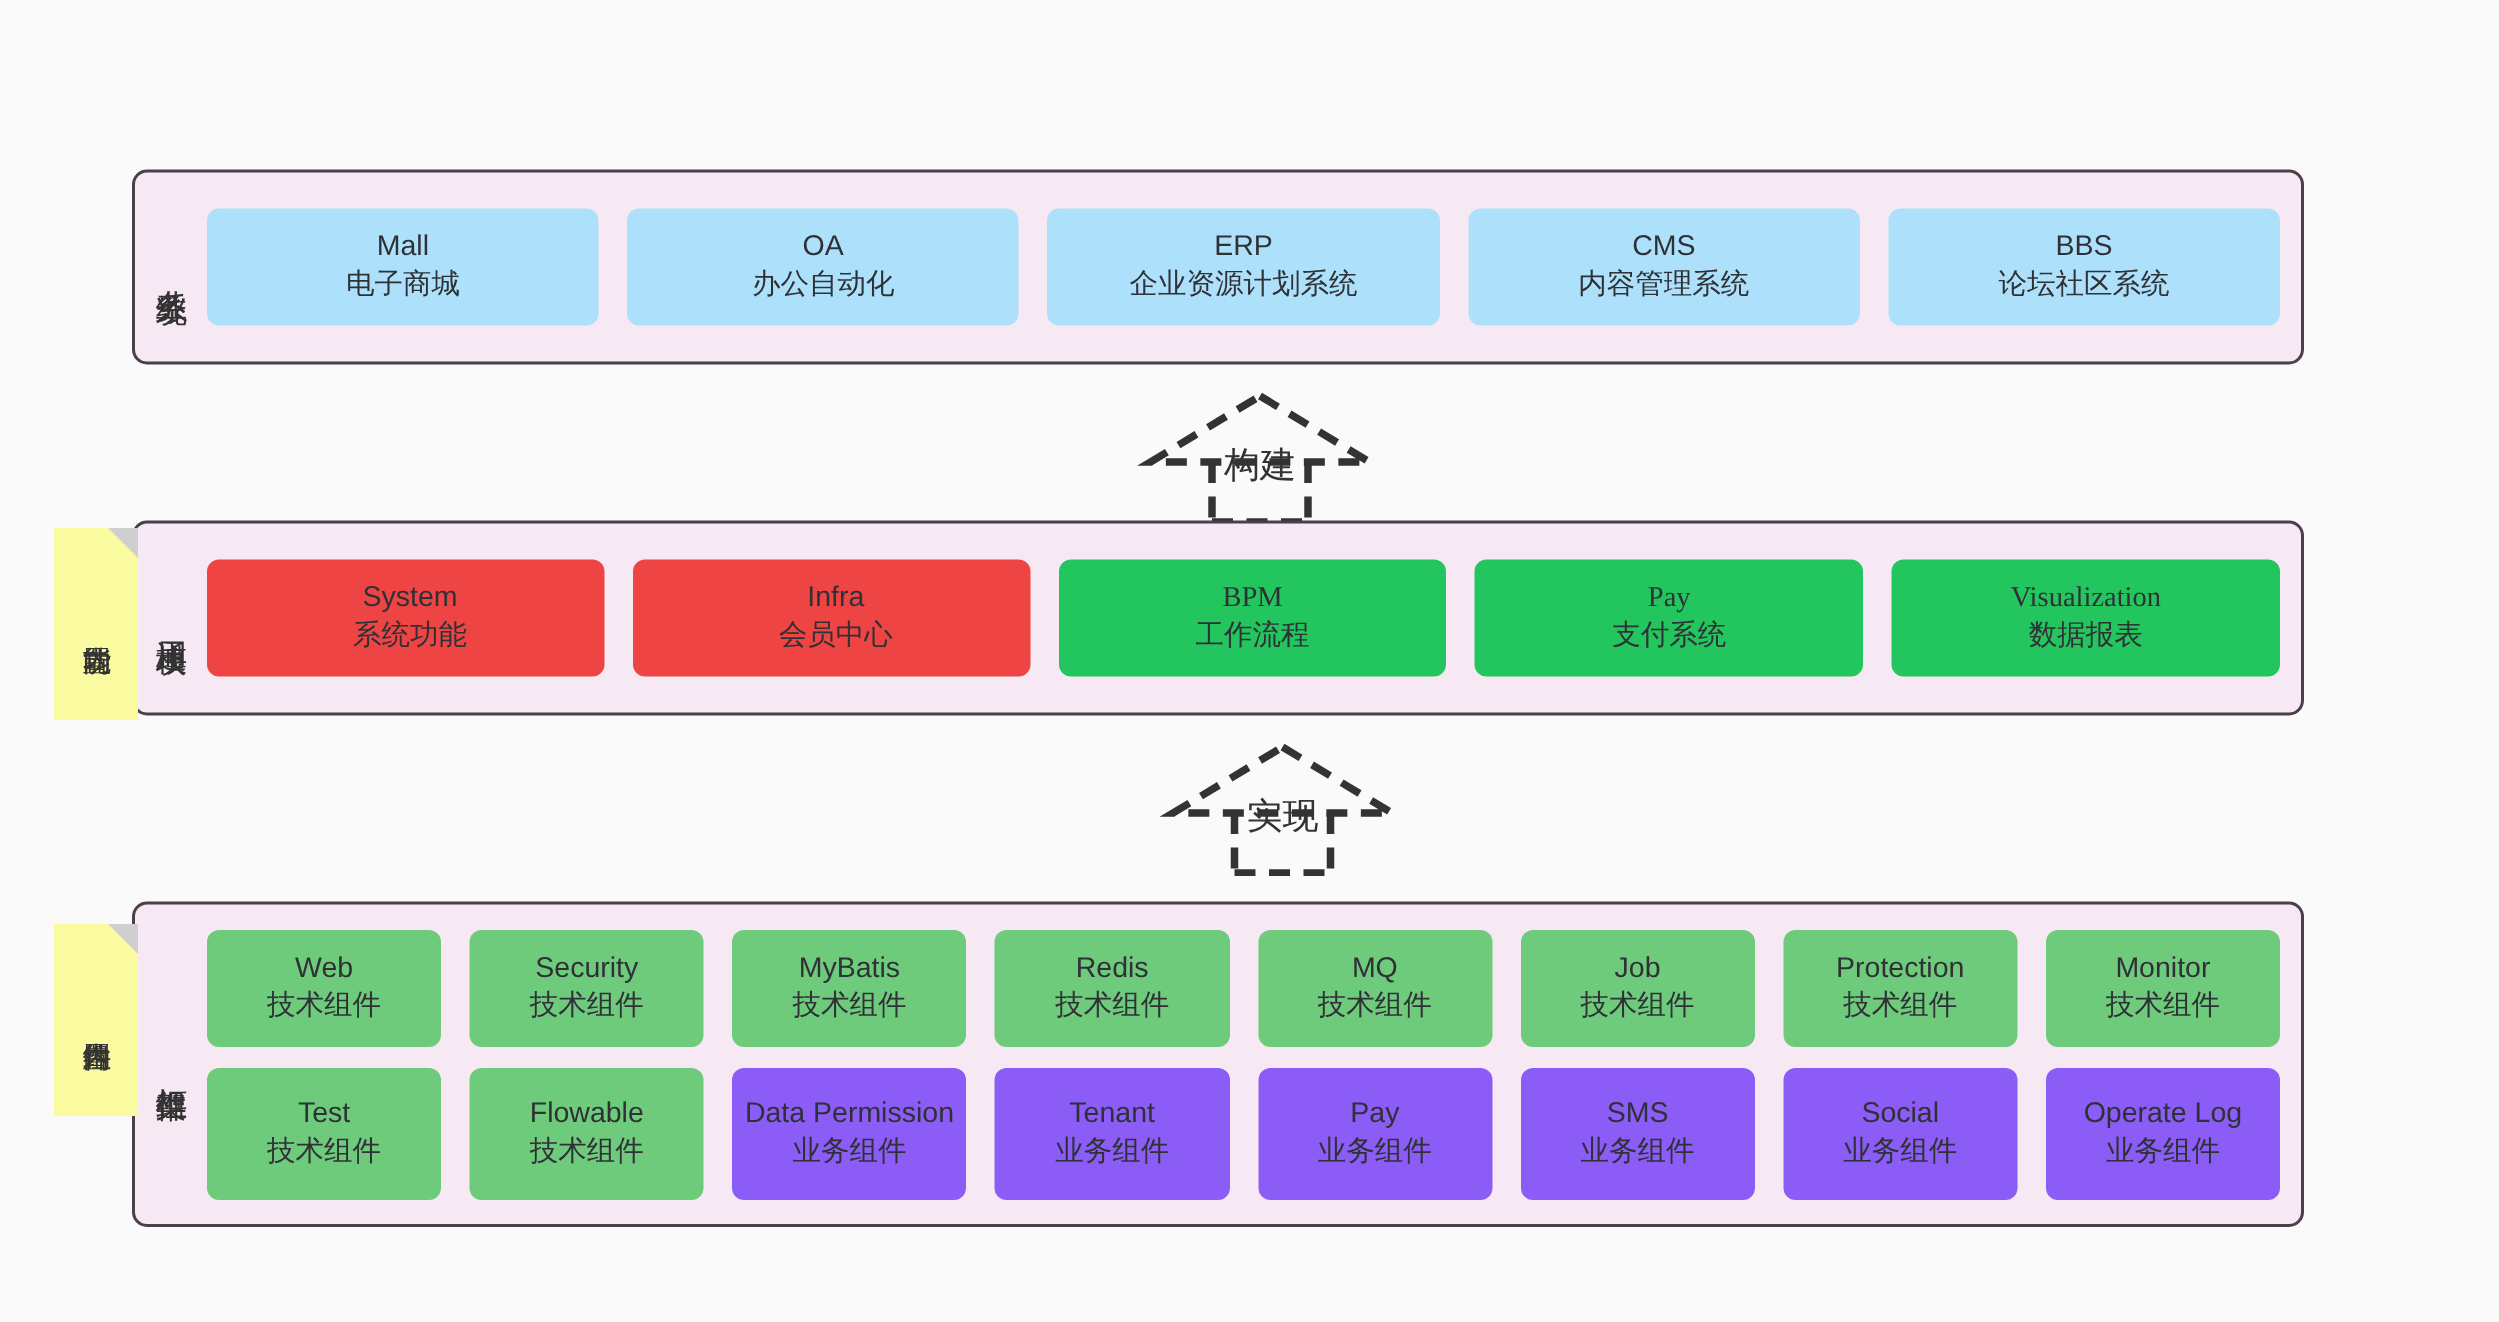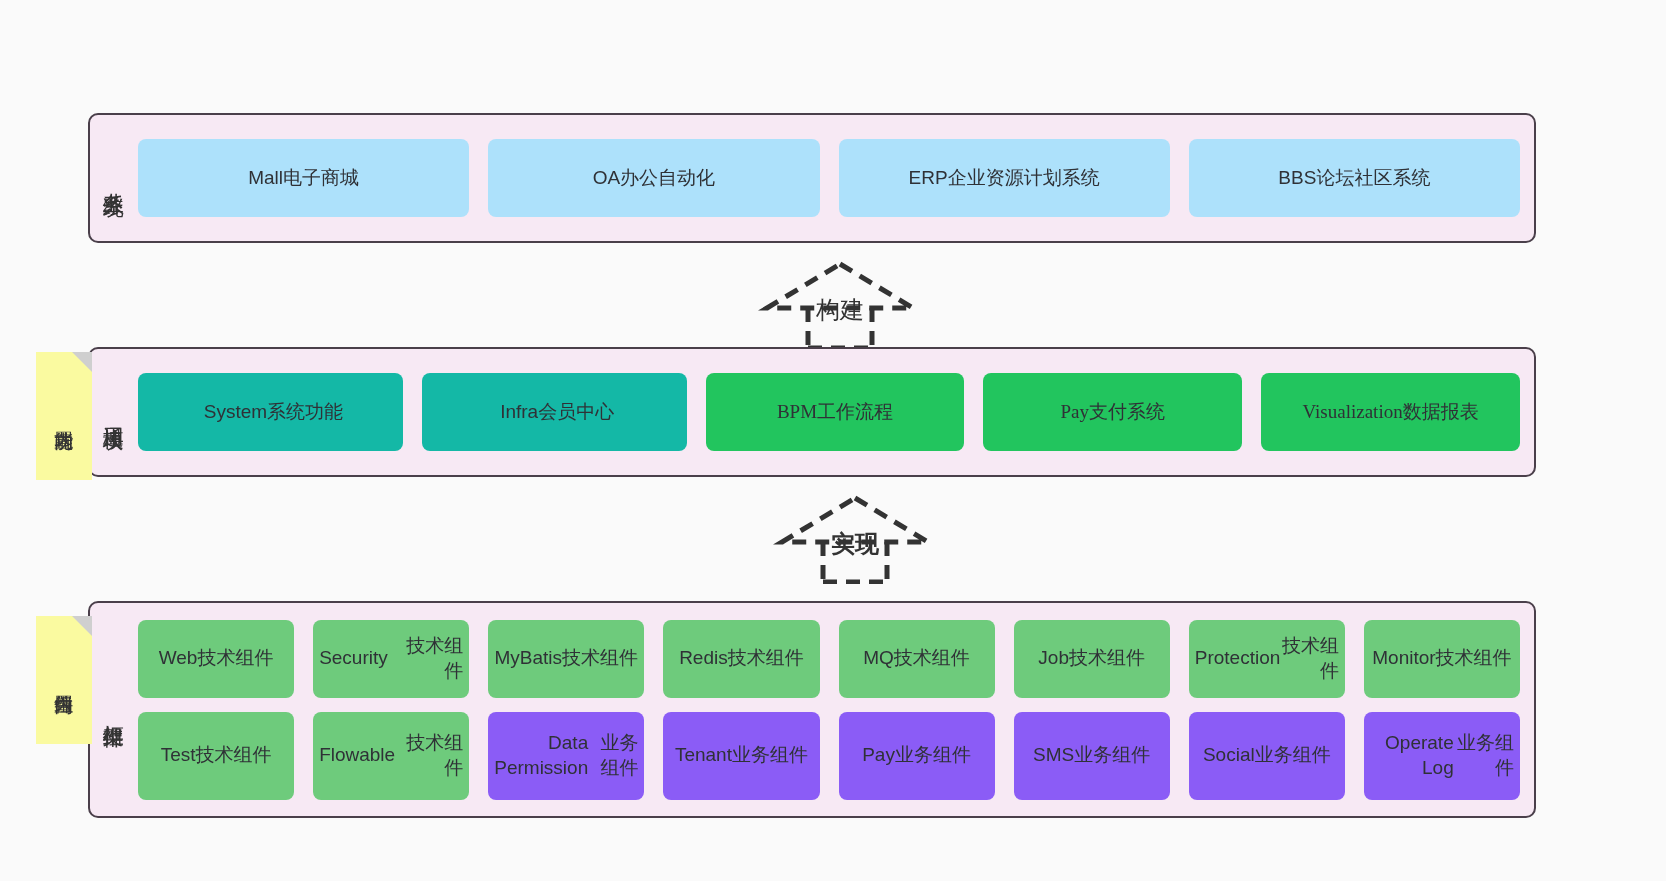--- a/index.html
+++ b/index.html
@@ -62,36 +62,36 @@
     display: flex;
     gap: 19px;
     justify-content: space-between;
   }
 
   
   .card {
     flex: 1 1 0;
     border-radius: 8px;
     display: flex;
-    flex-direction: row;
+    flex-direction: column;
     align-items: center;
     justify-content: center;
-    text-align: right;
+    text-align: left;
     line-height: 1.3;
     color: #2f3136;
     box-sizing: border-box;
     padding: 4px 6px;
   }
   .card .t1 { font-size: 19px; }
   .card .t2 { font-size: 19px; }
   .card.h80  { height: 78px; }
   .card.h88  { height: 88px; }
 
   .c-blue       { background: #ade1fb; }
-  .c-red        { background: #14b8a6; padding-left: 12px; }
+  .c-red        { background: #ef4444; padding-left: 12px; }
   .c-pink       { background: #22c55e; font-family: Liberation Serif, serif; }
   .c-green      { background: #6ecb7c; }
   .c-greenpale  { background: #8b5cf6; }
 
   
   .note {
     position: absolute;
     background: #fafaa0;
     width: 56px;
     box-sizing: border-box;
@@ -150,20 +150,24 @@
         </div>
         <div class="card c-blue h80">
           <span class="t1">OA</span>
           <span class="t2">办公自动化</span>
         </div>
         <div class="card c-blue h80">
           <span class="t1">ERP</span>
           <span class="t2">企业资源计划系统</span>
         </div>
         <div class="card c-blue h80">
+          <span class="t1">CMS</span>
+          <span class="t2">内容管理系统</span>
+        </div>
+        <div class="card c-blue h80">
           <span class="t1">BBS</span>
           <span class="t2">论坛社区系统</span>
         </div>
       </div>
     </div>
   </div>
 
   <div class="arrow" style="left:755px; top:258px;">
     <svg width="170" height="92" viewBox="0 0 170 92" fill="none">
       <path d="M85 6 L158 50 L12 50 Z" stroke="#333333" stroke-width="5" stroke-dasharray="14 9" stroke-linecap="butt" fill="none"></path>
@@ -198,21 +202,21 @@
           <span class="t2">支付系统</span>
         </div>
         <div class="card c-pink h80">
           <span class="t1">Visualization</span>
           <span class="t2">数据报表</span>
         </div>
       </div>
     </div>
   </div>
 
-  <div class="arrow" style="left:770px; top:492px;font-weight:bold;">
+  <div class="arrow" style="left:770px; top:492px;">
     <svg width="170" height="92" viewBox="0 0 170 92" fill="none">
       <path d="M85 6 L158 50 L12 50 Z" stroke="#333333" stroke-width="5" stroke-dasharray="14 9" stroke-linecap="butt" fill="none"></path>
       <path d="M53 50 L53 92 M117 50 L117 92 M53 90 L117 90" stroke="#333333" stroke-width="5" stroke-dasharray="14 9" fill="none"></path>
     </svg>
     <span class="arrow-label">实现</span>
   </div>
 
   <div class="note" style="left:36px; top:616px; height:128px;">
     <span class="fold"></span>
     <span>内置组件</span>

